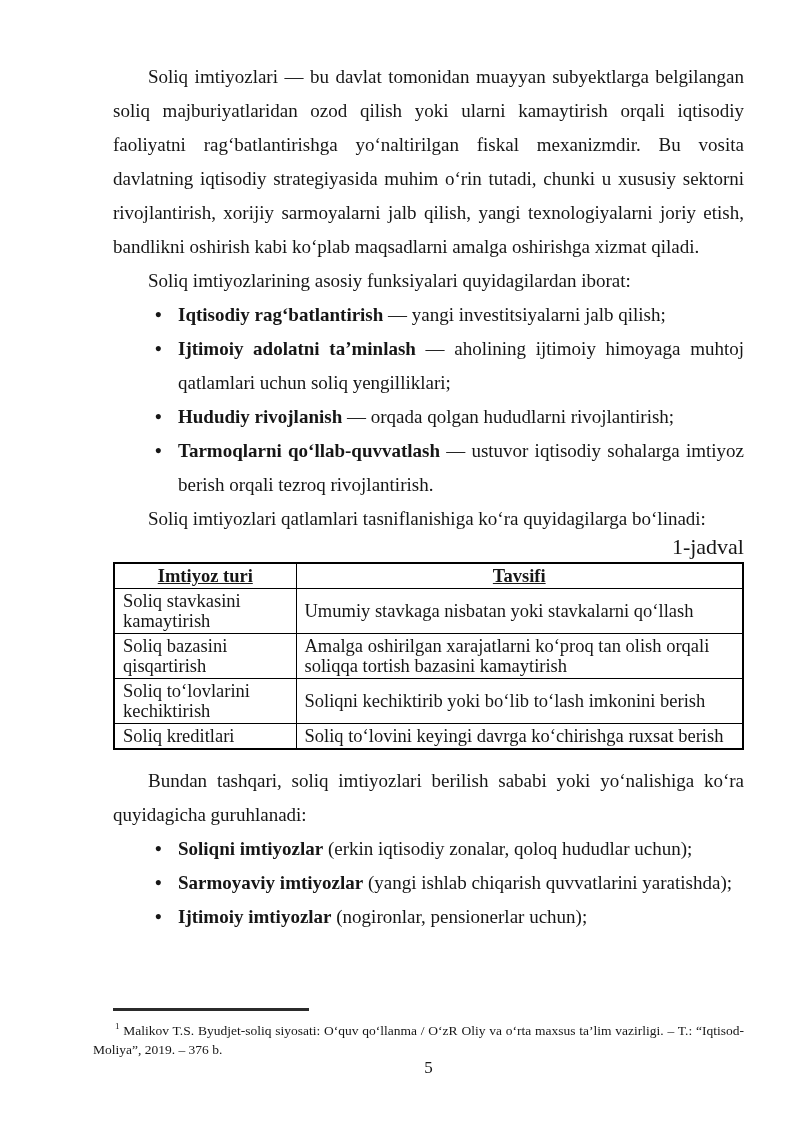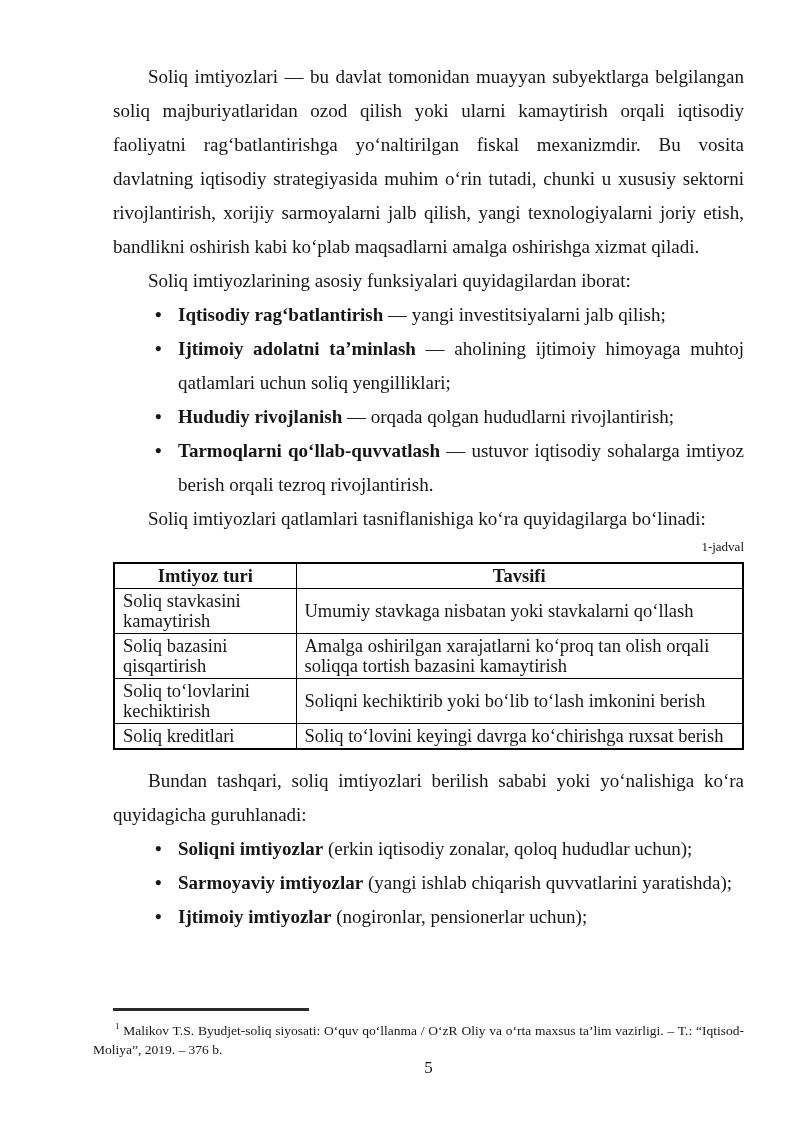--- a/index.html
+++ b/index.html
@@ -34,21 +34,21 @@
   }
   ul.doc-list li::before {
     content: "\2022";
     position: absolute;
     left: 2px;
     font-weight: bold;
   }
   .term { font-weight: bold; }
 
   .table-label {
-    font-size: 13px;
+    font-size: 22px;
     line-height: 30px;
     text-align: right;
     margin-top: -4px;
   }
   .table-title {
     font-size: 19px;
     line-height: 30px;
     text-align: center;
     font-weight: bold;
     margin-bottom: 4px;
@@ -66,20 +66,21 @@
   table.imtiyoz-table td {
     border: 1.5px solid #000;
     padding: 2px 8px;
     vertical-align: middle;
     text-align: left;
   }
   table.imtiyoz-table th {
     text-align: center;
     font-weight: bold;
     padding: 2px 4px;
+    text-decoration: underline;
   }
   table.imtiyoz-table col.c1 { width: 182px; }
 
   .after-table { margin-top: 14px; }
 
   .footnote {
     position: absolute;
     left: 113px; top: 1008px;
     width: 631px;
     font-size: 13.5px;

